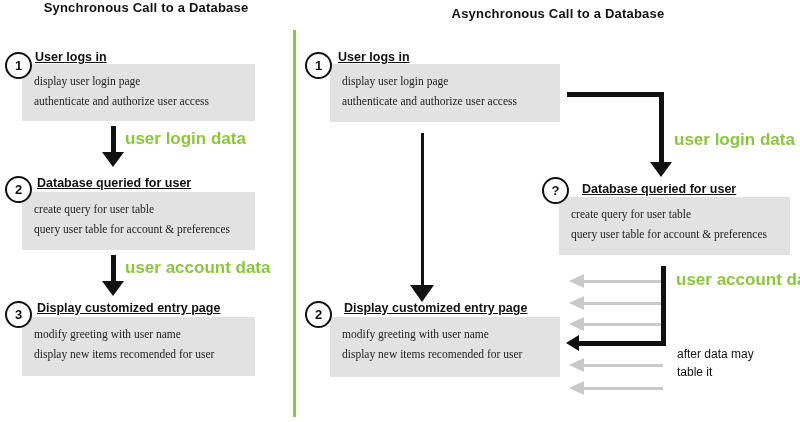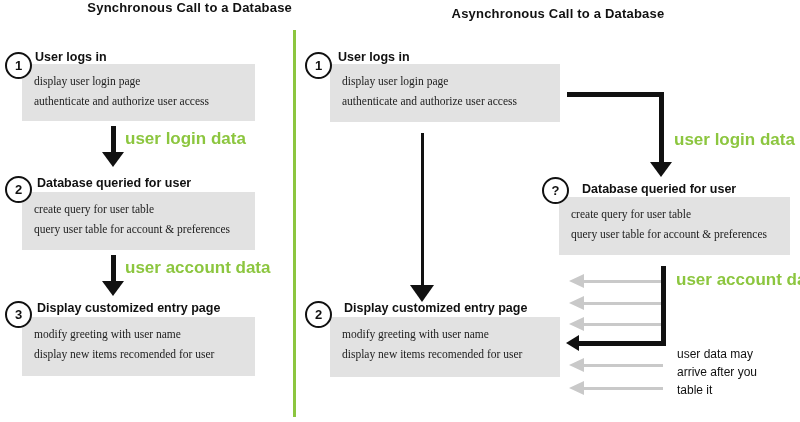--- a/index.html
+++ b/index.html
@@ -8,42 +8,42 @@
 
   .title{position:absolute;font-weight:bold;font-size:13px;letter-spacing:.2px;}
   .divider{position:absolute;width:3px;background:var(--accent-green,#8CC63F);}
 
   .badge{
     position:absolute;width:27px;height:27px;box-sizing:border-box;
     border:2.5px solid var(--ink,#111);border-radius:50%;background:#fff;
     display:flex;align-items:center;justify-content:center;
     font-weight:bold;font-size:13px;z-index:3;
   }
-  .heading{position:absolute;font-weight:bold;font-size:12.5px;z-index:2;white-space:nowrap;}
+  .heading{position:absolute;font-weight:bold;font-size:12.5px;z-index:2;white-space:nowrap;text-decoration:underline;}
   .box{position:absolute;background:var(--box-gray,#E2E2E2);z-index:1;font-family:Liberation Serif, serif;}
   .box .bline{padding-left:12px;font-size:11.5px;line-height:19.5px;white-space:nowrap;color:#1c1c1c;}
   .box .bline:first-child{padding-top:8px;}
 
   .glabel{position:absolute;font-weight:bold;font-size:17px;color:var(--accent-green,#8CC63F);white-space:nowrap;z-index:2;}
   .note{position:absolute;font-size:12px;line-height:18px;white-space:nowrap;z-index:2;}
 
   .shaft{position:absolute;background:var(--ink,#111);z-index:2;}
   .shaft.gray{background:var(--arrow-gray,#C9C9C9);}
   .tri{position:absolute;width:0;height:0;z-index:2;}
   .tri-down{border-left:11px solid transparent;border-right:11px solid transparent;border-top:15px solid var(--ink,#111);}
   .tri-down.thin{border-left:12px solid transparent;border-right:12px solid transparent;border-top:17px solid var(--ink,#111);}
   .tri-left{border-top:8px solid transparent;border-bottom:8px solid transparent;border-right:13px solid var(--ink,#111);}
   .tri-left.gray{border-top:7px solid transparent;border-bottom:7px solid transparent;border-right:15px solid var(--arrow-gray,#C9C9C9);}
 </style>
 </head>
 <body>
 
 <div class="canvas">
 
-  <div class="title" style="left:0;top:6;width:292;text-align:right;width:292px;">Synchronous Call to a Database</div>
+  <div class="title" style="left:0;top:6;width:292;text-align:center;width:292px;">Synchronous Call to a Database</div>
   <div class="title" style="left:308px;top:6px;width:500px;text-align:center;">Asynchronous Call to a Database</div>
 
   <div class="divider" style="left:293px;top:30px;height:387px;"></div>
 
   <div class="badge" style="left:5px;top:52px;">1</div>
   <div class="heading" style="left:35px;top:50px;">User logs in</div>
   <div class="box" style="left:22px;top:64px;width:233px;height:57px;">
     <div class="bline">display user login page</div>
     <div class="bline">authenticate and authorize user access</div>
   </div>
@@ -109,18 +109,17 @@
   <div class="glabel" style="left:676px;top:270px;">user account data</div>
 
   <div class="badge" style="left:305px;top:301px;">2</div>
   <div class="heading" style="left:344px;top:301px;">Display customized entry page</div>
   <div class="box" style="left:330px;top:317px;width:230px;height:60px;">
     <div class="bline">modify greeting with user name</div>
     <div class="bline">display new items recomended for user</div>
   </div>
 
   <div class="note" style="left:677px;top:345px;">
-    <div>user data may</div>
-    <div>arrive after you</div>
+    <div>after data may</div>
     <div>table it</div>
   </div>
 
 </div>
 
 </body></html>

